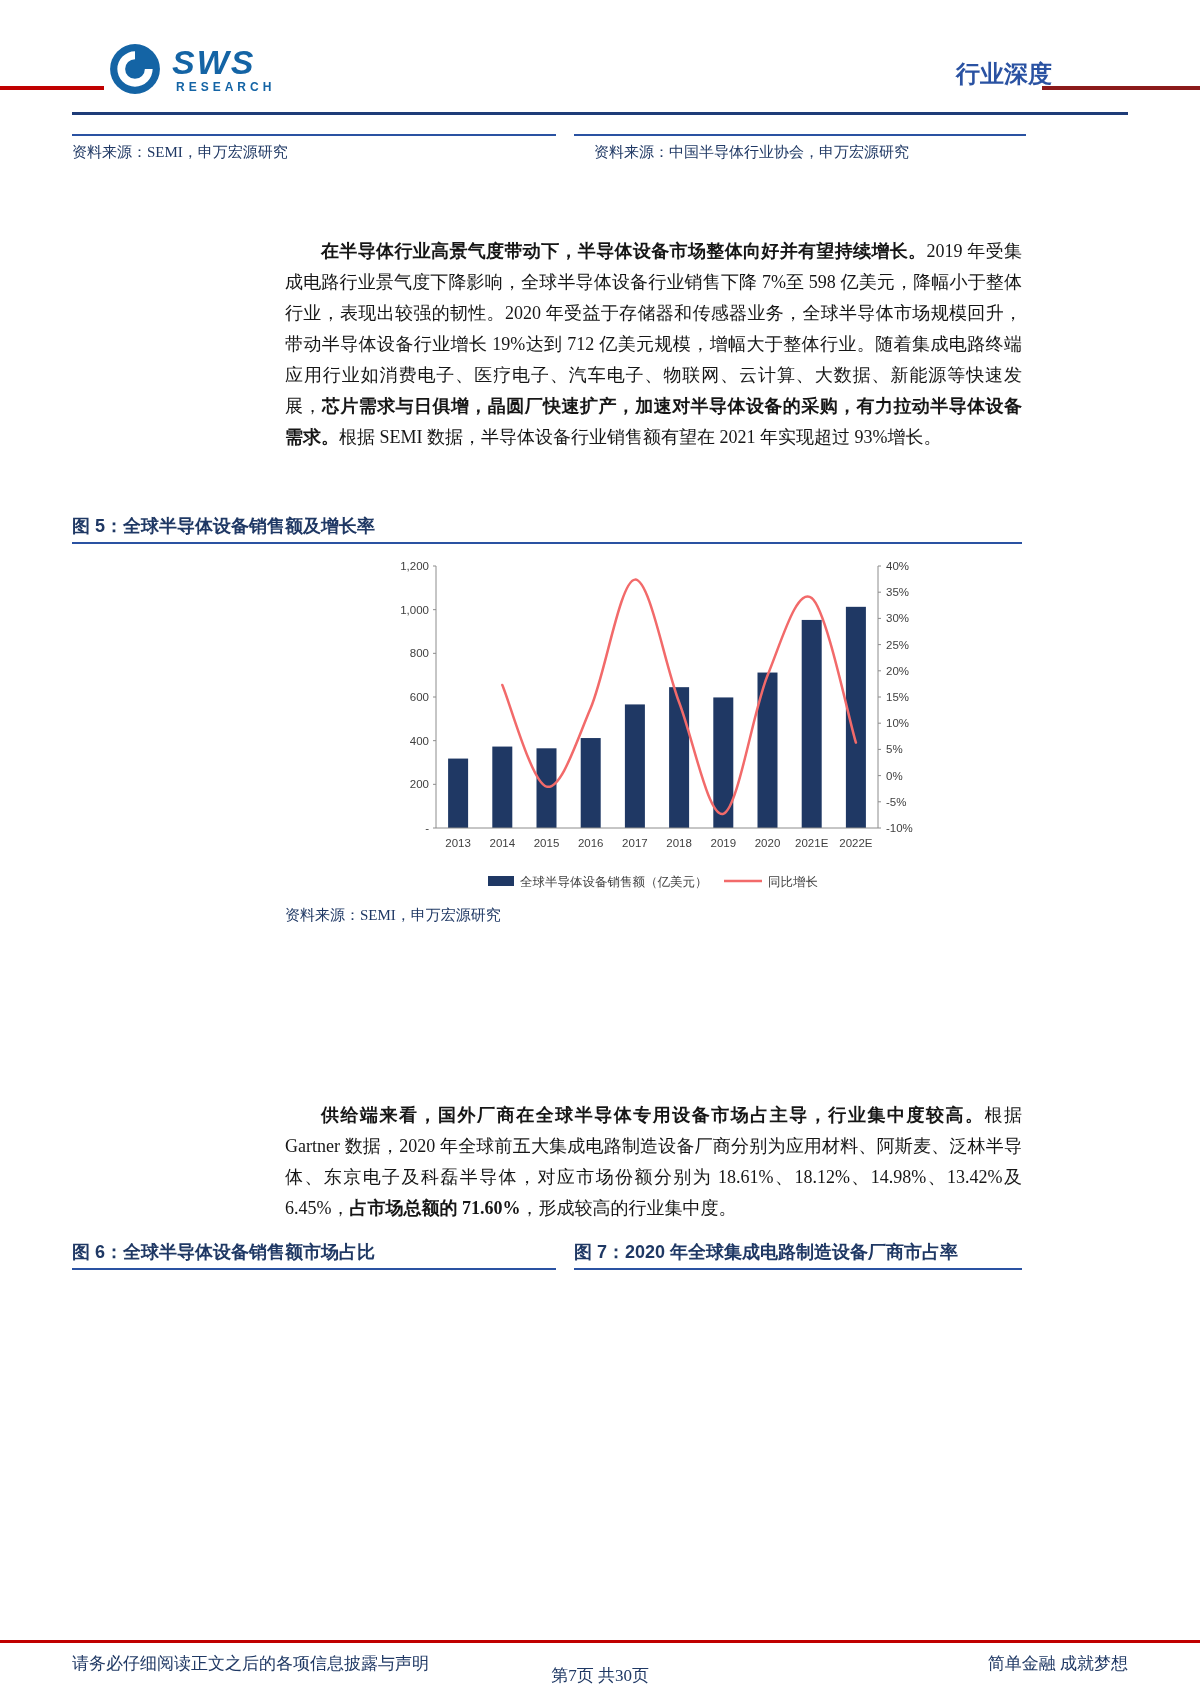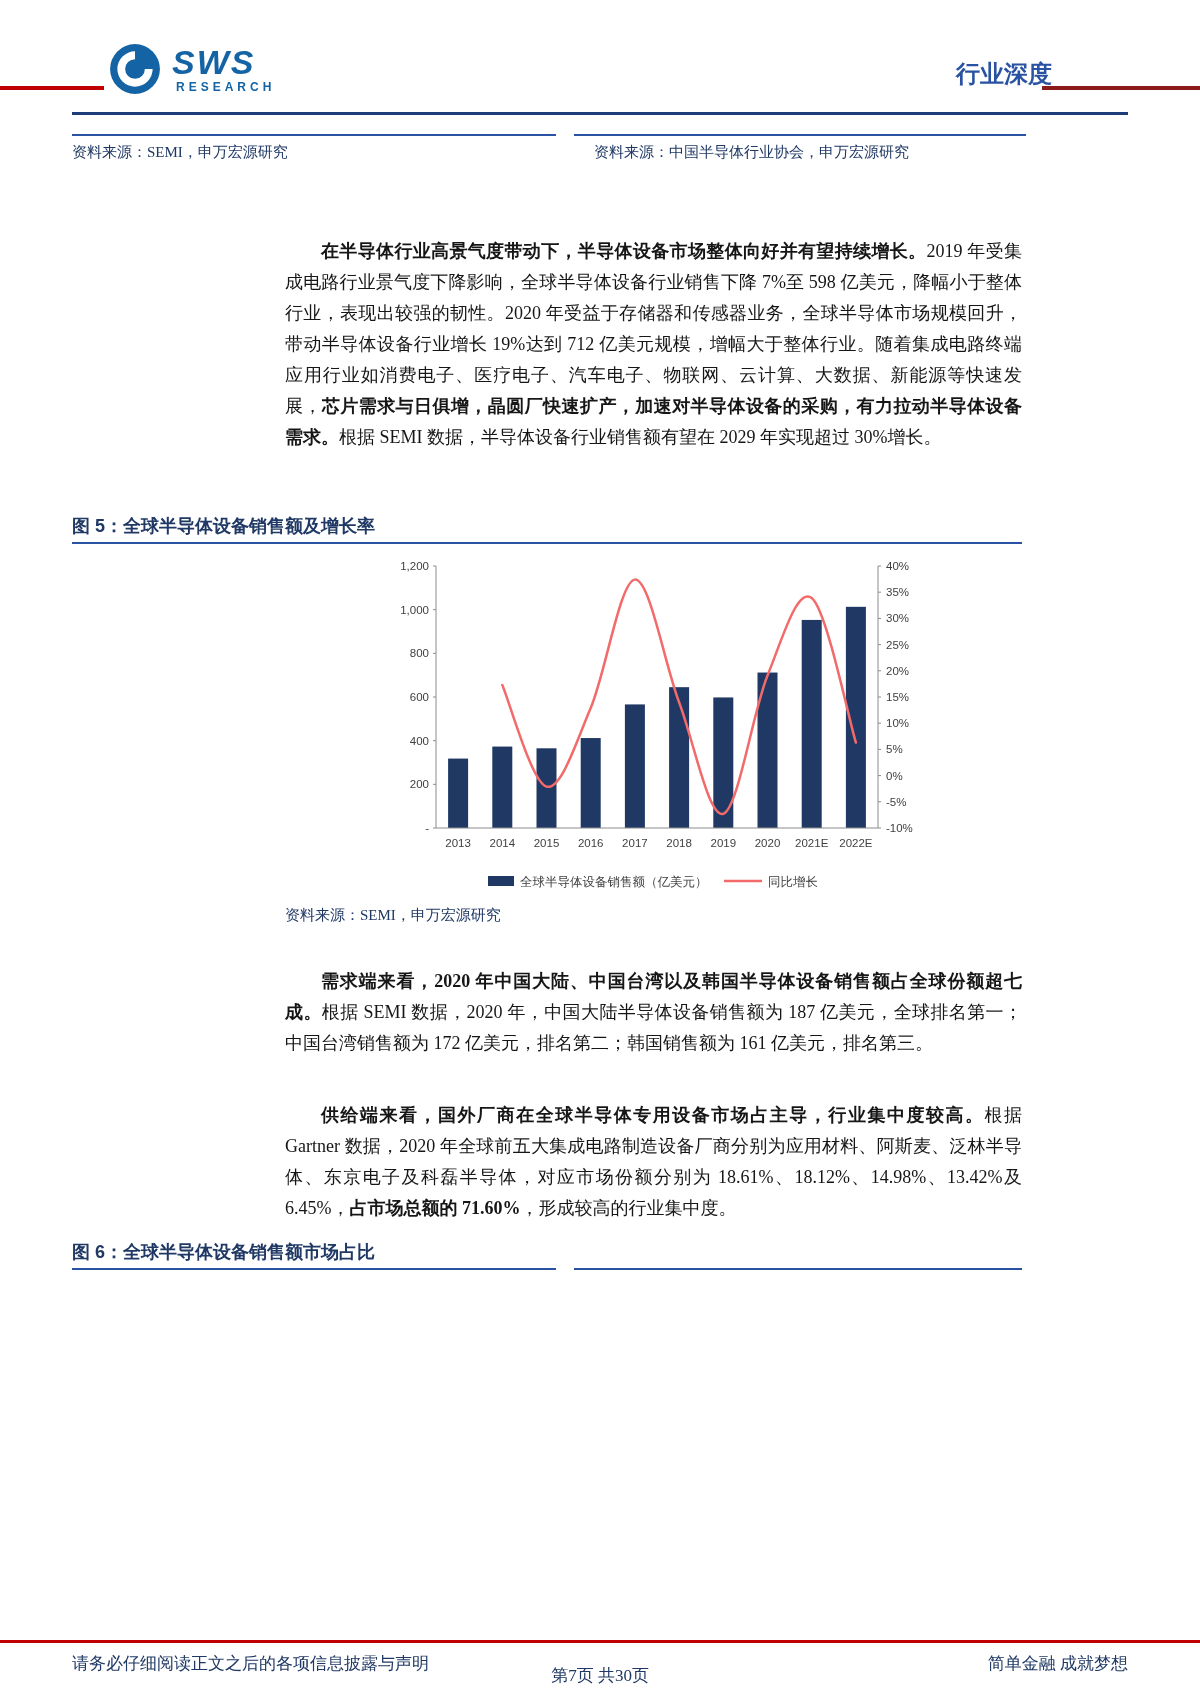--- a/index.html
+++ b/index.html
@@ -81,21 +81,21 @@
   <div class="rule-red-left"></div>
   <div class="report-type">行业深度</div>
   <div class="rule-red-right"></div>
   <div class="rule-navy"></div>
 
   <div class="src-line sl-left"></div>
   <div class="src-line sl-right"></div>
   <div class="src-text st-left">资料来源：SEMI，申万宏源研究</div>
   <div class="src-text st-right">资料来源：中国半导体行业协会，申万宏源研究</div>
 
-  <p class="para p1"><span class="b">在半导体行业高景气度带动下，半导体设备市场整体向好并有望持续增长。</span><span>2019 年受集成电路行业景气度下降影响，全球半导体设备行业销售下降 7%至 598 亿美元，降幅小于整体行业，表现出较强的韧性。2020 年受益于存储器和传感器业务，全球半导体市场规模回升，带动半导体设备行业增长 19%达到 712 亿美元规模，增幅大于整体行业。随着集成电路终端应用行业如消费电子、医疗电子、汽车电子、物联网、云计算、大数据、新能源等快速发展，</span><span class="b">芯片需求与日俱增，晶圆厂快速扩产，加速对半导体设备的采购，有力拉动半导体设备需求。</span><span>根据 SEMI 数据，半导体设备行业销售额有望在 2029 年实现超过 30%增长。</span></p>
+  <p class="para p1"><span class="b">在半导体行业高景气度带动下，半导体设备市场整体向好并有望持续增长。</span><span>2019 年受集成电路行业景气度下降影响，全球半导体设备行业销售下降 7%至 598 亿美元，降幅小于整体行业，表现出较强的韧性。2020 年受益于存储器和传感器业务，全球半导体市场规模回升，带动半导体设备行业增长 19%达到 712 亿美元规模，增幅大于整体行业。随着集成电路终端应用行业如消费电子、医疗电子、汽车电子、物联网、云计算、大数据、新能源等快速发展，</span><span class="b">芯片需求与日俱增，晶圆厂快速扩产，加速对半导体设备的采购，有力拉动半导体设备需求。</span><span>根据 SEMI 数据，半导体设备行业销售额有望在 2021 年实现超过 93%增长。</span></p>
 
   <div class="fig-title fig5-title">图 5：全球半导体设备销售额及增长率</div>
   <div class="fig-underline f5"></div>
   <div class="chart-wrap">
     <svg id="fig5-svg" width="575" height="346">
         <rect x="70.1" y="206.57" width="20" height="69.43" fill="#1F3864"></rect>
         <rect x="114.30000000000001" y="194.56166666666667" width="20" height="81.43833333333333" fill="#1F3864"></rect>
         <rect x="158.5" y="196.30833333333334" width="20" height="79.69166666666666" fill="#1F3864"></rect>
         <rect x="202.70000000000002" y="186.04666666666668" width="20" height="89.95333333333332" fill="#1F3864"></rect>
         <rect x="246.89999999999998" y="152.42333333333335" width="20" height="123.57666666666665" fill="#1F3864"></rect>
@@ -155,26 +155,26 @@
         <text x="477.90000000000003" y="295" text-anchor="middle" font-size="11.5" fill="#3F3F3F">2022E</text>
         <path d="M 124.30000000000001,132.94799999999998 C 131.66666666666669,149.89066666666665 153.76666666666665,230.7613333333333 168.5,234.60399999999998 C 183.23333333333335,238.44666666666666 197.9666666666667,190.5006666666667 212.70000000000002,156.00400000000002 C 227.43333333333334,121.50733333333335 242.16666666666663,28.584666666666692 256.9,27.624000000000024 C 271.6333333333333,26.663333333333355 286.3666666666667,111.20200000000003 301.1,150.24 C 315.83333333333337,189.278 330.56666666666666,266.306 345.3,261.852 C 360.03333333333336,257.39799999999997 374.76666666666665,159.49733333333333 389.5,123.51599999999999 C 404.23333333333335,87.53466666666665 418.9666666666667,34.785333333333334 433.70000000000005,45.964 C 448.4333333333334,57.14266666666666 470.53333333333336,166.48399999999998 477.90000000000003,190.588" fill="none" stroke="#F26A6A" stroke-width="2.5" stroke-linecap="round"></path>
         <rect x="110" y="324" width="26" height="10" fill="#1F3864"></rect>
         <text x="142" y="334" text-anchor="start" font-size="12.5" fill="#3F3F3F">全球半导体设备销售额（亿美元）</text>
         <line x1="346" y1="329" x2="384" y2="329" stroke="#F26A6A" stroke-width="2.5"></line>
         <text x="390" y="334" text-anchor="start" font-size="12.5" fill="#3F3F3F">同比增长</text>
       </svg>
   </div>
   <div class="fig-source">资料来源：SEMI，申万宏源研究</div>
 
-  <p class="para p2"><span class="b">需求端来看，2020 年中国大陆、中国台湾以及韩国半导体设备销售额占全球份额超七成。</span><span>根据 SEMI 数据，2020 年，中国大陆半导体设备销售额为 187 亿美元，全球排名第一；中国台湾销售额为 172 亿美元，排名第二；韩国销售额为 161 亿美元，排名第三。</span></p>
 
   <p class="para p3"><span class="b">供给端来看，国外厂商在全球半导体专用设备市场占主导，行业集中度较高。</span><span>根据 Gartner 数据，2020 年全球前五大集成电路制造设备厂商分别为应用材料、阿斯麦、泛林半导体、东京电子及科磊半导体，对应市场份额分别为 18.61%、18.12%、14.98%、13.42%及 6.45%，</span><span class="b">占市场总额的 71.60%</span><span>，形成较高的行业集中度。</span></p>
 
   <div class="fig-title fig6-title">图 6：全球半导体设备销售额市场占比</div>
   <div class="fig-underline f6"></div>
+  <div class="fig-title fig7-title">图 7：2020 年全球集成电路制造设备厂商市占率</div>
   <div class="fig-underline f7"></div>
 
   <div class="footer-rule"></div>
   <div class="footer-text footer-left">请务必仔细阅读正文之后的各项信息披露与声明</div>
   <div class="footer-text footer-center">第7页 共30页</div>
   <div class="footer-text footer-right">简单金融 成就梦想</div>
 
 </div>
 
 </body></html>

